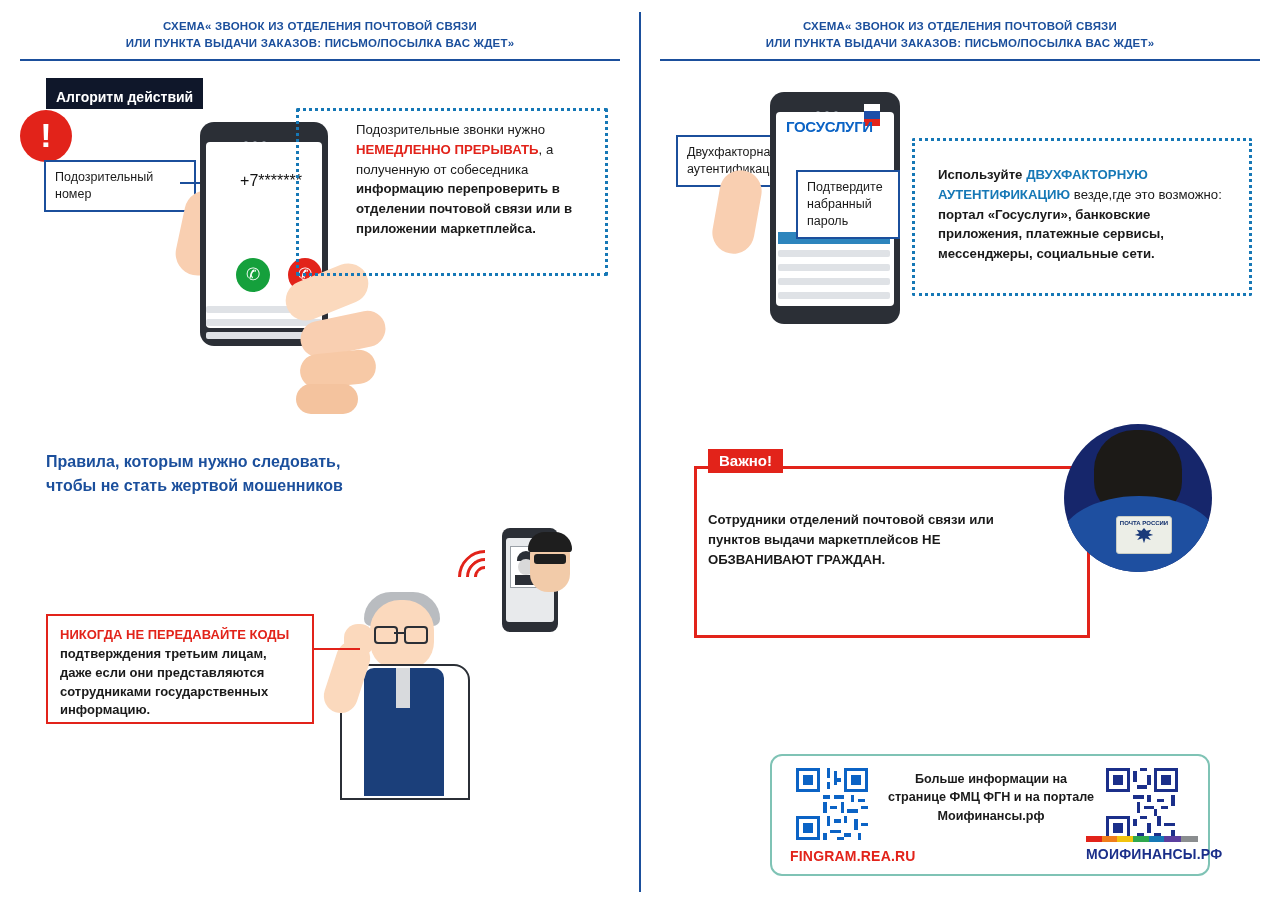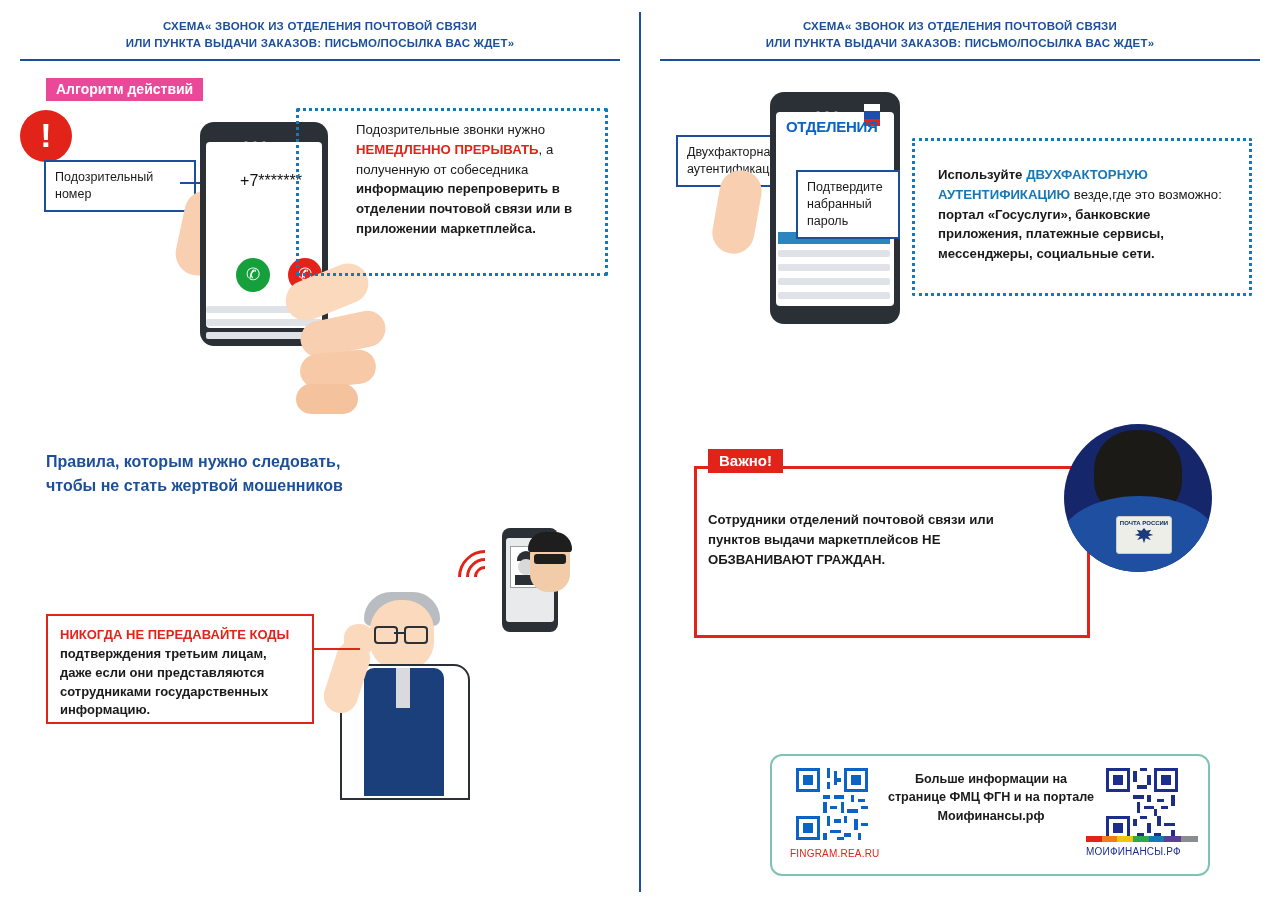--- a/index.html
+++ b/index.html
@@ -41,25 +41,25 @@
   .panel-header .rule {
     margin-top: 8px;
     border-bottom: 2px solid #1b4f9c;
   }
   #header-left { left: 20px; top: 18px; width: 600px; }
   #header-right { left: 660px; top: 18px; width: 600px; }
 
   
   .blue-title {
     position: absolute;
-    background: #ec4899;
+    background: #0f172a;
     color: #ffffff;
     font-weight: bold;
     font-size: 14px;
-    padding: 3px 10px 4px 10px;
+    padding: 11px 10px 4px 10px;
     white-space: nowrap;
   }
   #title-algorithm { left: 46px; top: 78px; }
 
   .blue-heading {
     position: absolute;
     color: #1b4f9c;
     font-weight: bold;
     font-size: 16px;
     line-height: 1.5;
@@ -212,22 +212,22 @@
   .qr-img {
     position: absolute;
     width: 72px;
     height: 72px;
     background-color: #fff;
   }
   #qr-left { left: 796px; top: 768px; }
   #qr-right { left: 1106px; top: 768px; }
   .qr-cap {
     position: absolute;
-    font-size: 10px;
-    font-weight: normal;
+    font-size: 14px;
+    font-weight: bold;
     letter-spacing: 0.2px;
   }
   #qr-left-cap { left: 790px; top: 848px; color: #e2231a; }
   #qr-right-cap { left: 1086px; top: 846px; color: #1b2f8a; }
   #qr-right-bar {
     position: absolute; left: 1086px; top: 836px; width: 112px; height: 6px;
     background: linear-gradient(to right,#e2231a 0 14%, #f07d1a 14% 28%, #f2c40e 28% 42%, #2fa84f 42% 56%, #1678b6 56% 70%, #5a3e9e 70% 85%, #8a8d8f 85% 100%);
   }
 
   
@@ -501,21 +501,21 @@
   <div class="bordered-label" id="label-two-factor">Двухфакторная аутентификация</div>
   <div class="connector" style="left:804px; top:163px; width:56px; height:2px; transform:rotate(22deg); transform-origin:left center;"></div>
 
   <div class="hand" id="hand-right-palm"></div>
   <div class="hand" id="hand-right-thumb"></div>
   <div id="phone-right">
     <div class="dots"><i></i><i></i><i></i></div>
     <div class="screen"></div>
   </div>
   <div id="gosuslugi-flag"></div>
-  <div id="gosuslugi-logo">ОТДЕЛЕНИЯ</div>
+  <div id="gosuslugi-logo">ГОСУСЛУГИ</div>
   <div id="phone-right-band"></div>
   <div id="phone-right-lines">
     <div></div>
       <div></div>
       <div></div>
       <div></div>
   </div>
   <div class="bordered-label" id="label-confirm-password">Подтвердите набранный пароль</div>
 
   <div class="dotted-box" id="dotted-box-2"></div>

